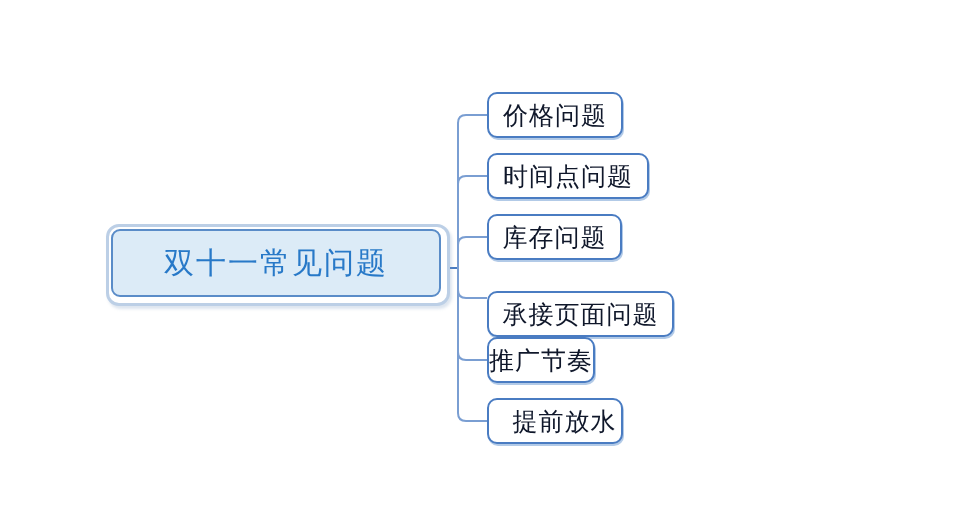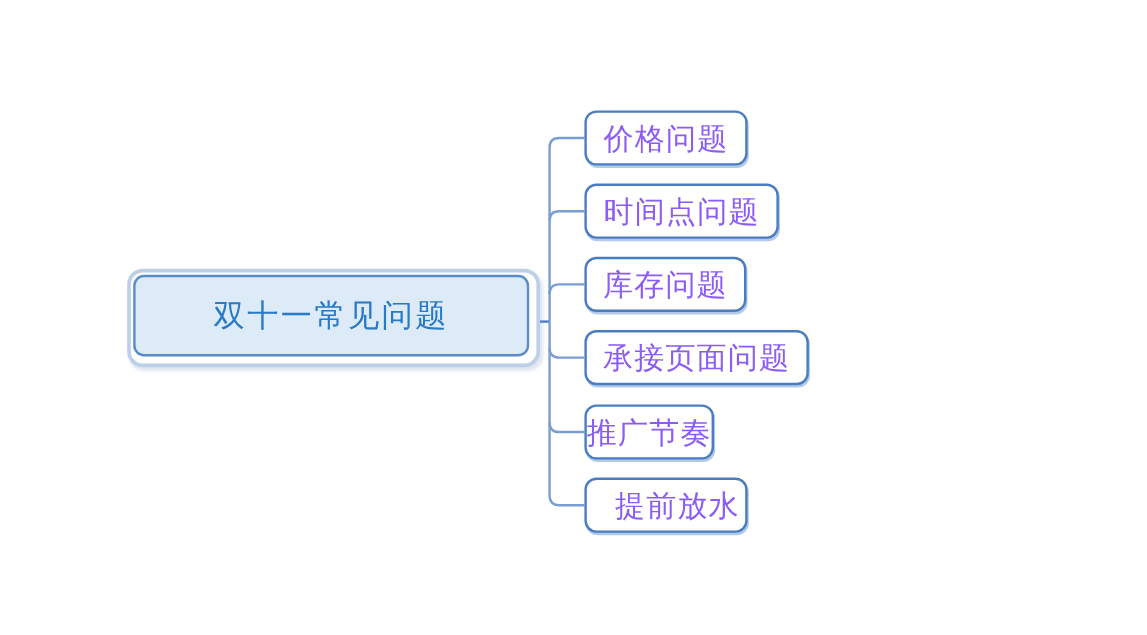--- a/index.html
+++ b/index.html
@@ -40,21 +40,21 @@
     height: 64px;
     border: 2px solid #5a8cc8;
     border-radius: 9px;
     background: #dcebf7;
     display: flex;
     align-items: center;
     justify-content: center;
     cursor: default;
   }
   .root-node .label {
-    font-size: 26px;
+    font-size: 30px;
     letter-spacing: 2px;
     color: #2879c8;
     white-space: nowrap;
   }
   
   .branch {
     position: absolute;
     left: 487px;
     box-sizing: border-box;
     height: 46px;
@@ -64,27 +64,27 @@
     display: flex;
     align-items: center;
     justify-content: center;
     box-shadow: 1px 2px 0 rgba(170,196,228,0.9);
     z-index: 2;
     cursor: default;
   }
   .branch .label {
     font-size: 25px;
     letter-spacing: 1px;
-    color: #8b5cf6;
+    color: #0f172a;
     white-space: nowrap;
   }
   #branch-0 { top: 92px;  width: 136px; }
   #branch-1 { top: 153px; width: 162px; }
   #branch-2 { top: 214px; width: 135px; }
-  #branch-3 { top: 275px; width: 187px; }
+  #branch-3 { top: 291px; width: 187px; }
   #branch-4 { top: 337px; width: 108px; }
   #branch-5 { top: 398px; width: 136px; padding-left: 19px; }
 </style>
 </head>
 <body>
 
 <div id="canvas">
 
   <svg id="connector-layer" width="956" height="529" viewBox="0 0 956 529">
 

